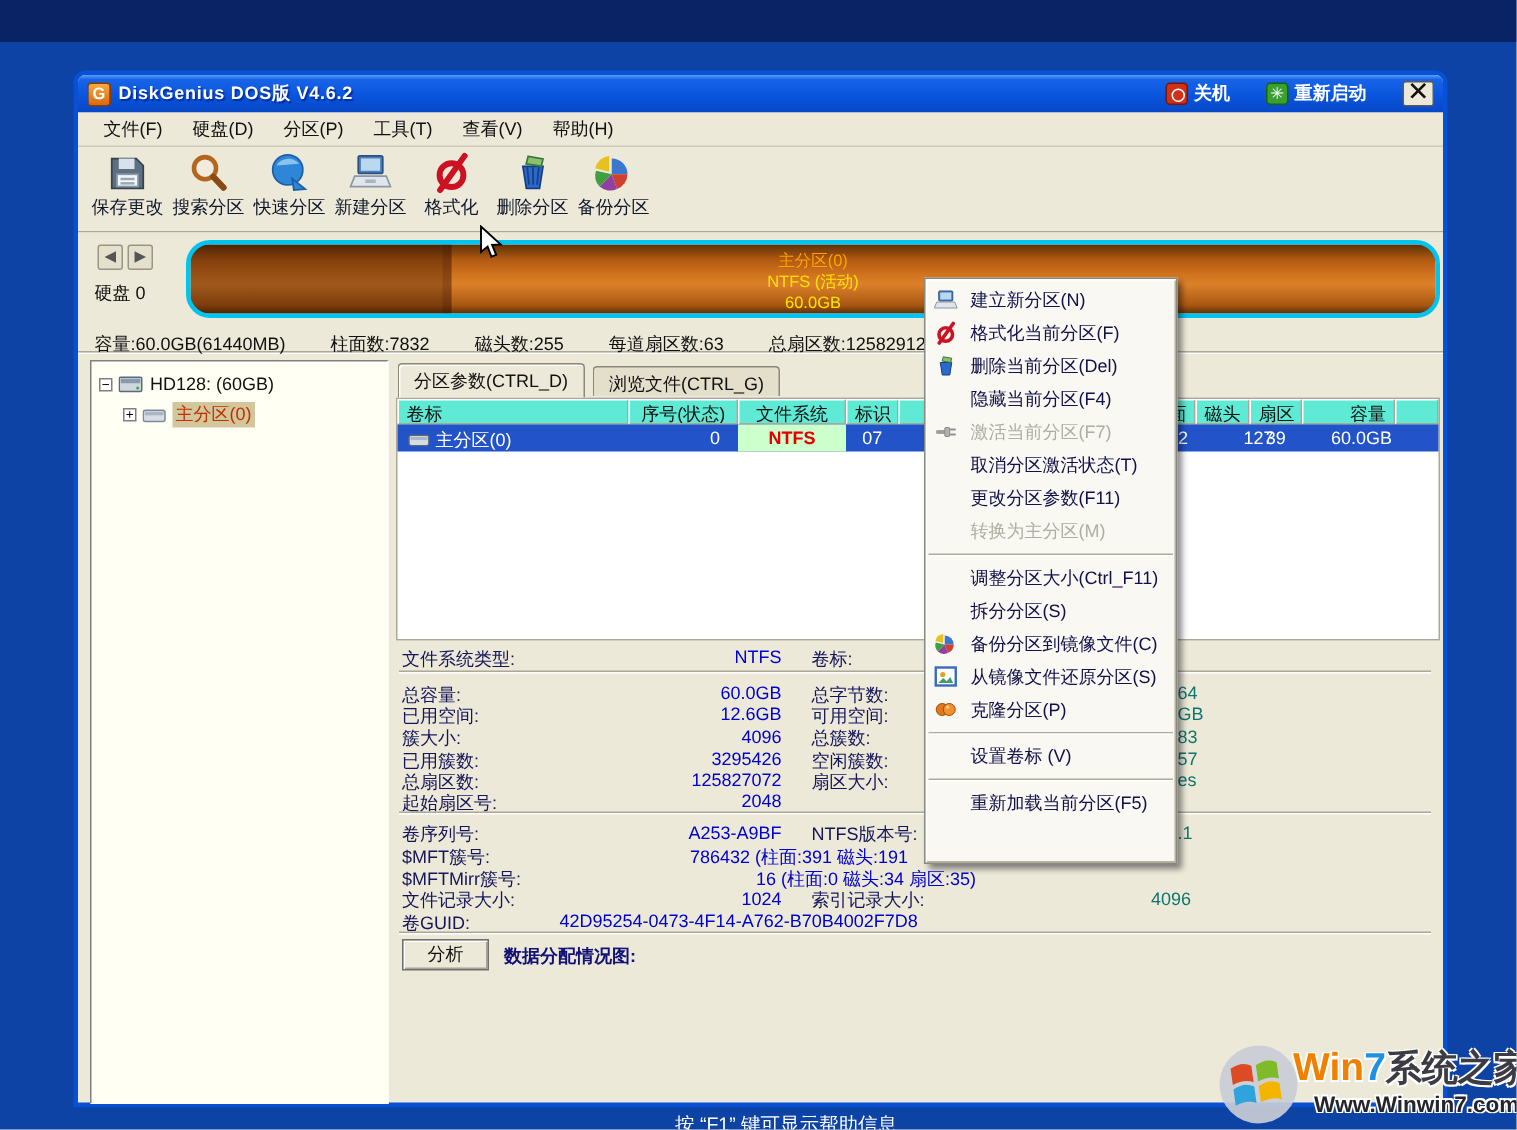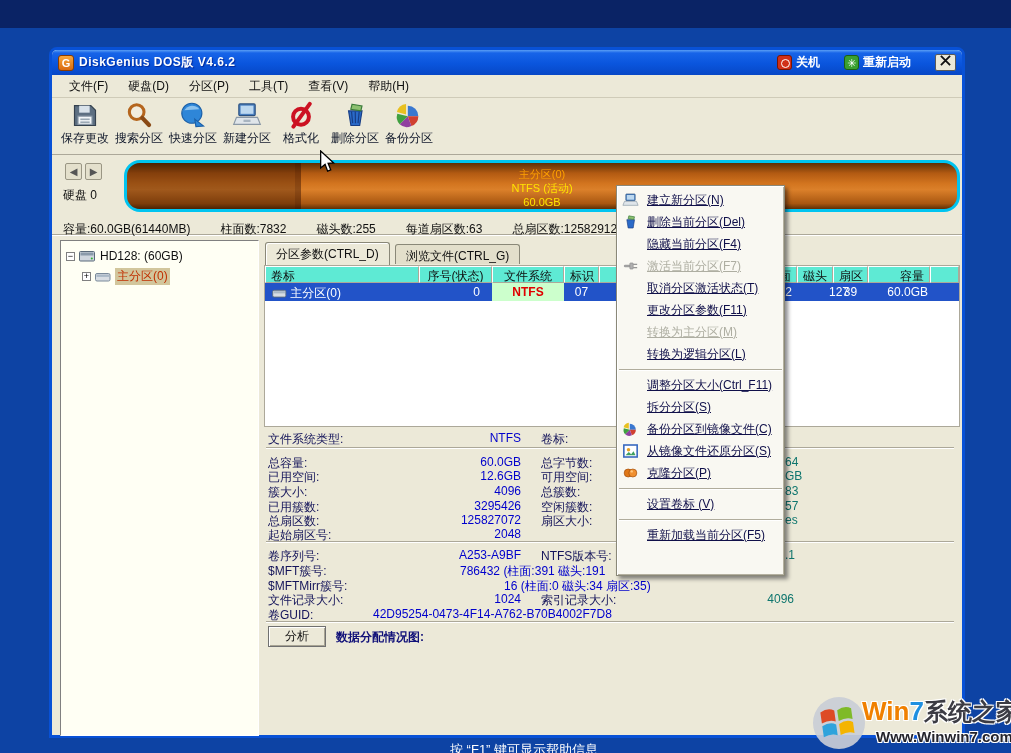--- a/index.html
+++ b/index.html
@@ -108,21 +108,21 @@
   #analyze-button { position:absolute; left:4px; top:199px; width:58px; height:21px; background:#ece9d8;
       border:1px solid #707070; box-shadow:inset 1px 1px 0 #fff, inset -1px -1px 0 #a8a494;
       text-align:center; line-height:19px; color:#101010; }
   #alloc-label { position:absolute; left:72px; top:202px; color:#101078; font-weight:bold; }
 
   
   #context-menu { left:564px; top:135px; width:169px; height:391px; background:#f9f8f2;
       border:1px solid #8a8878; z-index:50; padding-top:3px;
       box-shadow:inset 1px 1px 0 #ffffff, inset -1px -1px 0 #b4b0a0, 3px 3px 4px rgba(0,0,10,.45); }
   .cm-item { height:22px; display:flex; align-items:center; padding-left:30px; position:relative;
-      color:#10104a; white-space:nowrap;text-decoration:underline; }
+      color:#10104a; white-space:nowrap; }
   .cm-item.disabled { color:#aeaea2; }
   .cm-ico { position:absolute; left:5px; top:3px; width:17px; height:16px; }
   .cm-ico svg { width:17px; height:16px; }
   .cm-sep { height:9px; display:flex; align-items:center; padding:0 2px; }
   .cm-sep div { width:100%; height:2px; border-top:1px solid #b0ac9c; border-bottom:1px solid #ffffff; }
 
   
   #mouse-cursor { left:317px; top:150px; width:22px; height:24px; z-index:99; }
 
   
@@ -385,20 +385,27 @@
     <div class="cm-item">
         <span class="cm-ico"><svg viewBox="0 0 24 24">
             <rect x="5" y="3" width="14" height="10" rx="1" fill="#4a80c0" stroke="#2a5080"></rect>
             <rect x="6.5" y="4.5" width="11" height="7" fill="#bcd8f0"></rect>
             <path d="M3 14 h18 l2.4 6 H.6 z" fill="#dfe5ea" stroke="#8a98a6"></path>
           </svg></span>
         <span>建立新分区(N)</span>
       </div>
     <div class="cm-item">
         <span class="cm-ico"><svg viewBox="0 0 24 24">
+            <circle cx="12" cy="13.5" r="6.8" fill="none" stroke="#cc1122" stroke-width="3.6"></circle>
+            <line x1="19.5" y1="2.5" x2="5.5" y2="22" stroke="#cc1122" stroke-width="3.6" stroke-linecap="round"></line>
+          </svg></span>
+        <span>格式化当前分区(F)</span>
+      </div>
+    <div class="cm-item">
+        <span class="cm-ico"><svg viewBox="0 0 24 24">
             <path d="M6.5 8.5 L8.5 21 h7.5 L18 8.5 z" fill="#2a6ac8" stroke="#173d85"></path>
             <path d="M9.5 2.8 l8.5 1.4 -1 4.2 -8.6-1.3 z" fill="#8cc070" stroke="#3a7a3a"></path>
           </svg></span>
         <span>删除当前分区(Del)</span>
       </div>
     <div class="cm-item">
         <span>隐藏当前分区(F4)</span>
       </div>
     <div class="cm-item disabled">
         <span class="cm-ico"><svg viewBox="0 0 24 24">
@@ -410,23 +417,20 @@
         <span>激活当前分区(F7)</span>
       </div>
     <div class="cm-item">
         <span>取消分区激活状态(T)</span>
       </div>
     <div class="cm-item">
         <span>更改分区参数(F11)</span>
       </div>
     <div class="cm-item disabled">
         <span>转换为主分区(M)</span>
-      </div>
-    <div class="cm-item">
-        <span>转换为逻辑分区(L)</span>
       </div>
     <div class="cm-sep">
         <div></div>
       </div>
     <div class="cm-item">
         <span>调整分区大小(Ctrl_F11)</span>
       </div>
     <div class="cm-item">
         <span>拆分分区(S)</span>
       </div>

